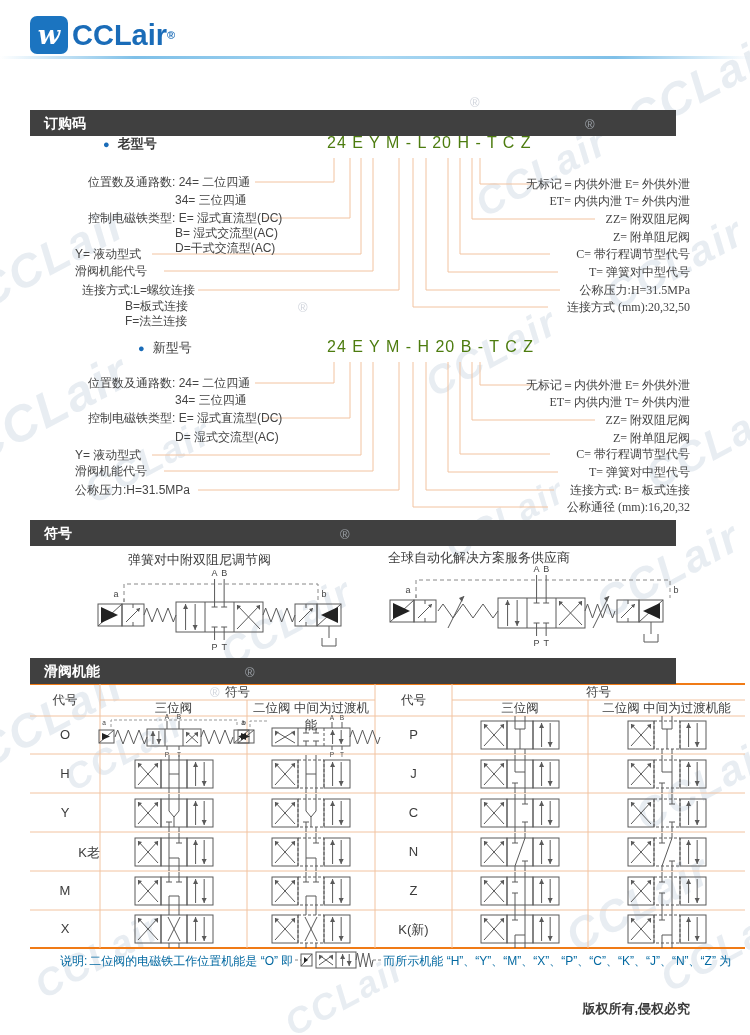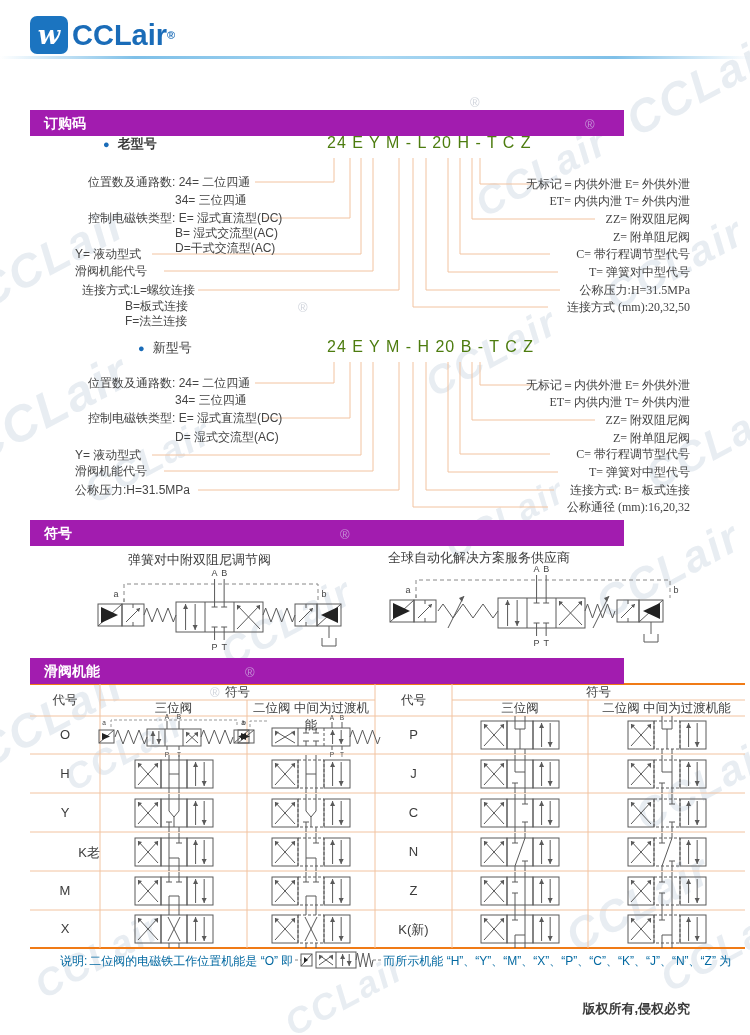--- a/index.html
+++ b/index.html
@@ -14,21 +14,21 @@
   .logo-mark{width:38px;height:38px;background:#1b74c0;border-radius:7px;color:#fff;
              display:flex;align-items:center;justify-content:center;
              font-family:"DejaVu Serif",serif;font-style:italic;font-weight:bold;font-size:26px;}
   .logo-text{font-size:29px;font-weight:bold;color:#1a6cb8;line-height:38px;margin-left:4px;
              font-family:"Liberation Sans",sans-serif;}
   .logo-reg{font-size:11px;vertical-align:top;color:#1a6cb8;}
   .tagline{position:absolute;right:30px;top:30px;font-size:16px;font-weight:bold;color:#f07b16;}
   .header-rule{position:absolute;left:0;top:56px;width:750px;height:3px;
                background:linear-gradient(90deg,rgba(160,210,240,0) 0%,#7fc0e8 18%,#a9d7f2 50%,#7fc0e8 82%,rgba(160,210,240,0) 100%);}
   
-  .bar{position:absolute;left:30px;width:594px;height:26px;background:#a21caf;color:#fff;
+  .bar{position:absolute;left:30px;width:646px;height:26px;background:#404040;color:#fff;
        font-size:14px;font-weight:bold;line-height:26px;padding-left:14px;box-sizing:border-box;}
   .bar .bar-reg{position:absolute;top:2px;font-weight:normal;font-size:13px;color:rgba(225,235,245,.55);}
   
   .o-bullet{position:absolute;font-size:13px;color:#3c3c3c;}
   .o-bullet .dot{color:#1a6cb8;font-size:11px;margin-right:8px;}
   .o-code{position:absolute;font-size:16px;letter-spacing:1px;color:#4d7c0f;white-space:pre;}
   .o-lab{position:absolute;font-size:12px;white-space:nowrap;color:#444;}
   .o-lab.r{text-align:right;font-family:Liberation Serif, serif;}
   
   .sym-title{position:absolute;font-size:13px;color:#3c3c3c;}

